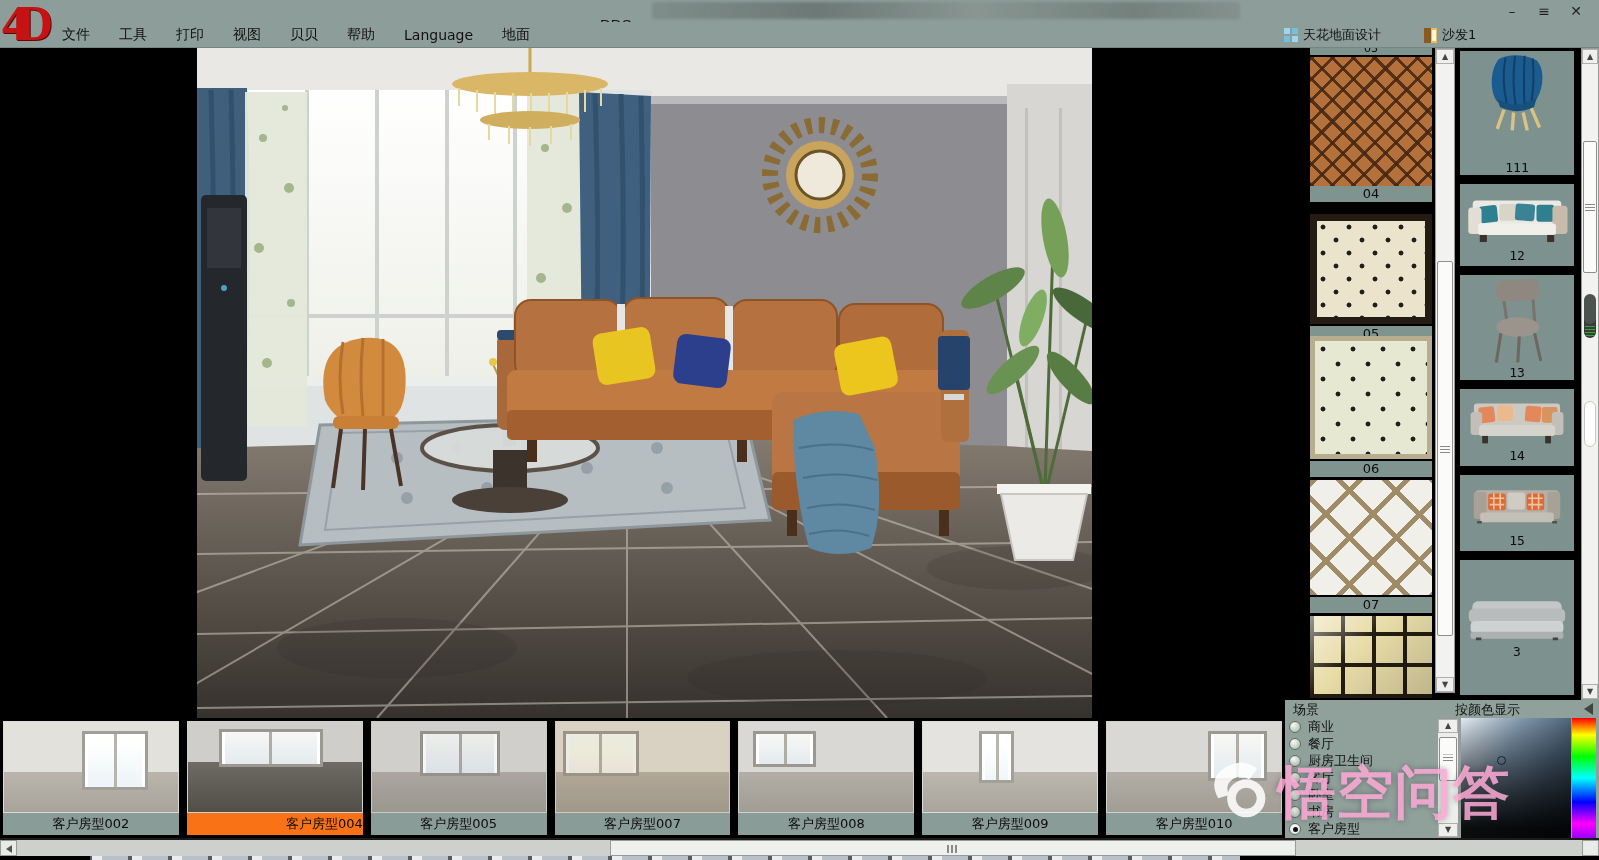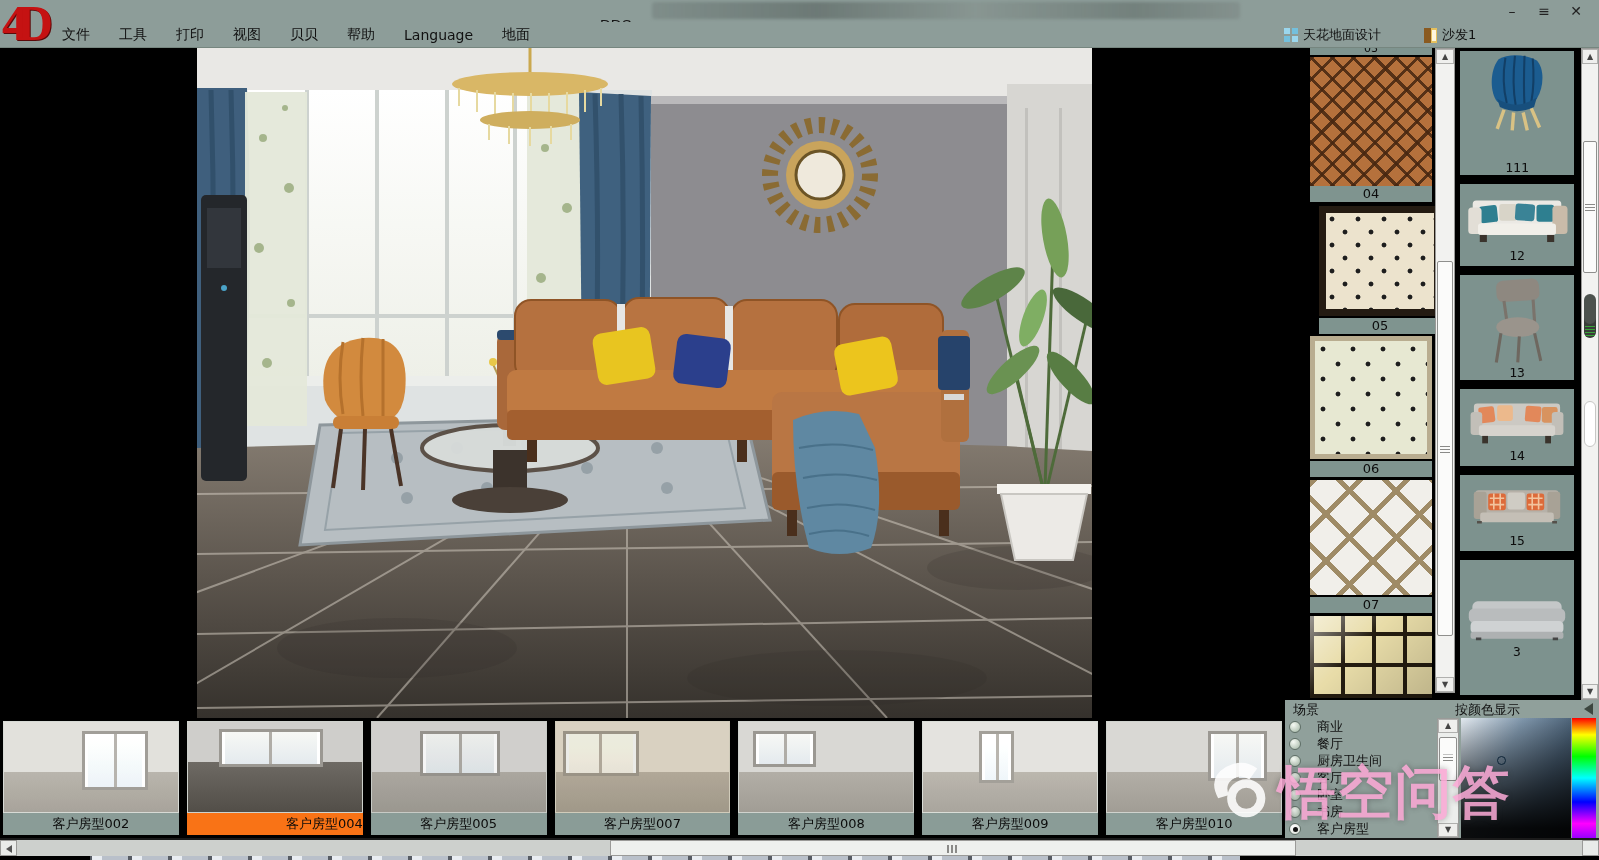--- a/index.html
+++ b/index.html
@@ -73,21 +73,21 @@
   .white-pill{position:absolute;left:2px;width:12px;height:46px;border-radius:6px;background:#fff;border:1px solid #c7c7c5;}
 
   
   .scene-panel{position:absolute;left:1285px;top:700px;width:314px;height:138px;background:#90a09b;}
   .scene-hdr{position:absolute;left:0;top:0;width:314px;height:18px;font-size:13px;}
   .scene-title{position:absolute;left:8px;top:1px;}
   .color-title{position:absolute;left:170px;top:1px;}
   .collapse-tri{position:absolute;right:6px;top:3px;width:0;height:0;
      border-top:6px solid rgba(0,0,0,0);border-bottom:6px solid rgba(0,0,0,0);border-right:9px solid #3c463f;}
   .scene-list{position:absolute;left:4px;top:18px;width:148px;height:120px;font-size:13px;}
-  .scene-row{display:flex;align-items:center;gap:16px;height:17px;cursor:default;}
+  .scene-row{display:flex;align-items:center;gap:7px;height:17px;cursor:default;}
   .radio{width:12px;height:12px;border-radius:50%;border:1px solid #5f6f67;
          background:radial-gradient(circle at 35% 30%,#f6faf4,#b9c8ba 70%,#93a596);position:relative;flex:0 0 12px;}
   .radio.sel{background:radial-gradient(circle at 35% 30%,#fff,#d8ded6);}
   .radio.sel::after{content:"";position:absolute;left:3px;top:3px;width:5px;height:5px;border-radius:50%;background:#111;}
   .scene-vsb{left:1437px;top:718px;width:22px;height:120px;position:absolute;background:#eceeec;border:1px solid #9a9a98;}
   .color-field{position:absolute;left:1461px;top:718px;width:110px;height:120px;
      background:linear-gradient(to bottom,rgba(0,0,0,0) 0%,rgba(0,0,0,.92) 92%),
                 linear-gradient(115deg,#e3eaf0 0%,#7e95aa 38%,#4a6075 70%,#2c3a48 100%);}
   .color-cursor{position:absolute;left:36px;top:38px;width:9px;height:9px;border:1.5px solid #0d2437;border-radius:50%;}
   .hue-bar{position:absolute;left:1572px;top:718px;width:24px;height:120px;
@@ -399,21 +399,21 @@
 
   <div class="right-panel">
     <div class="tile-col">
       <div class="tile-cell" style="top:0;">
         <div class="tile-label" style="height:7px;line-height:2px;font-size:11px;">03</div>
       </div>
       <div class="tile-cell" style="top:9px;">
         <div class="tile-img pat-brown-lattice" style="height:129px;"></div>
         <div class="tile-label">04</div>
       </div>
-      <div class="tile-cell" style="top:158px;margin-left:9px;">
+      <div class="tile-cell" style="top:166px;">
         <div class="tile-img pat-cream-dot" style="height:110px;"></div>
         <div class="tile-label" style="margin-top:2px;">05</div>
       </div>
       <div class="tile-cell" style="top:288px;">
         <div class="tile-img pat-green-dot" style="height:123px;"></div>
         <div class="tile-label" style="margin-top:2px;">06</div>
       </div>
       <div class="tile-cell" style="top:432px;">
         <div class="tile-img pat-marble-lattice" style="height:115px;"></div>
         <div class="tile-label" style="margin-top:2px;">07</div>

